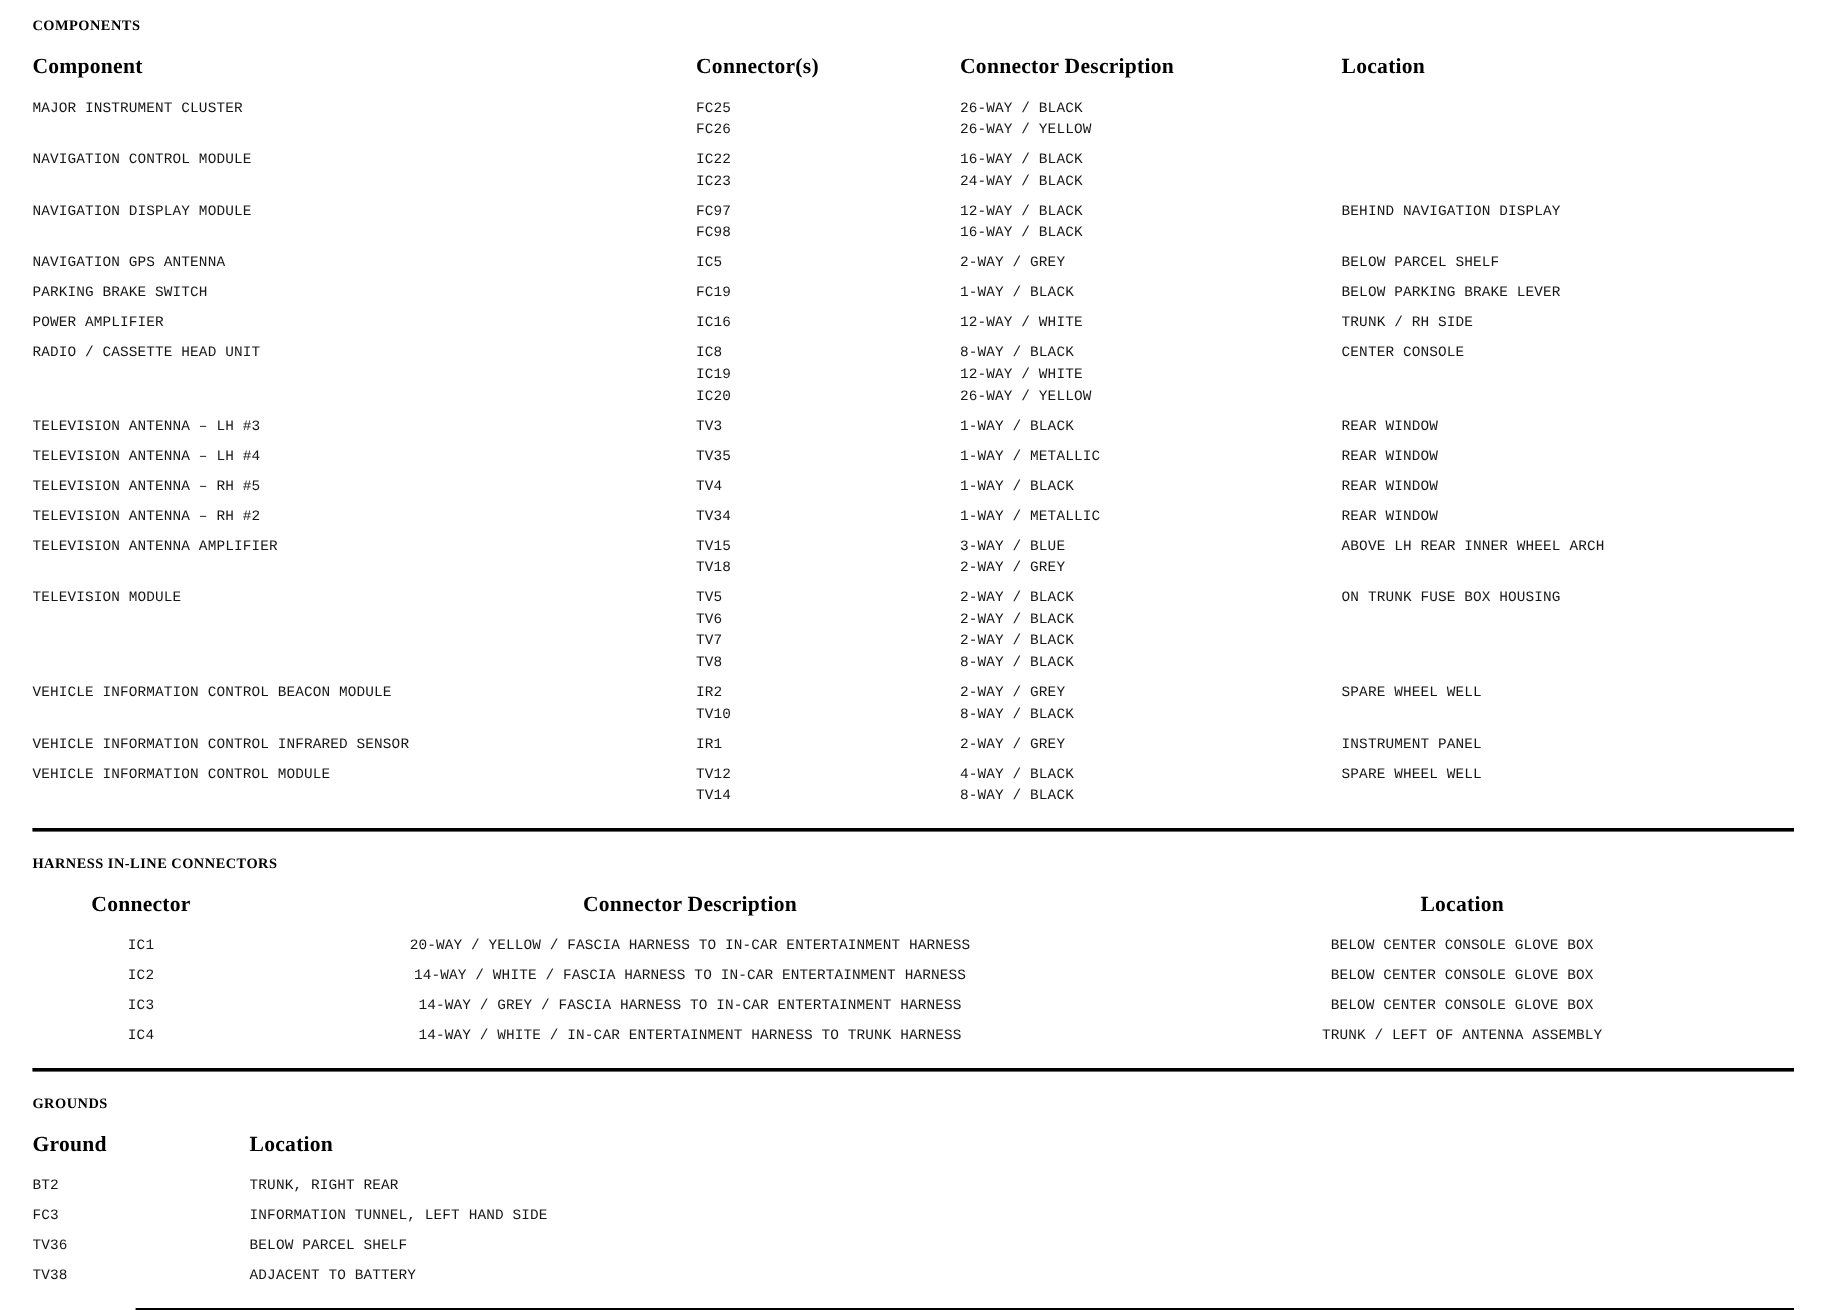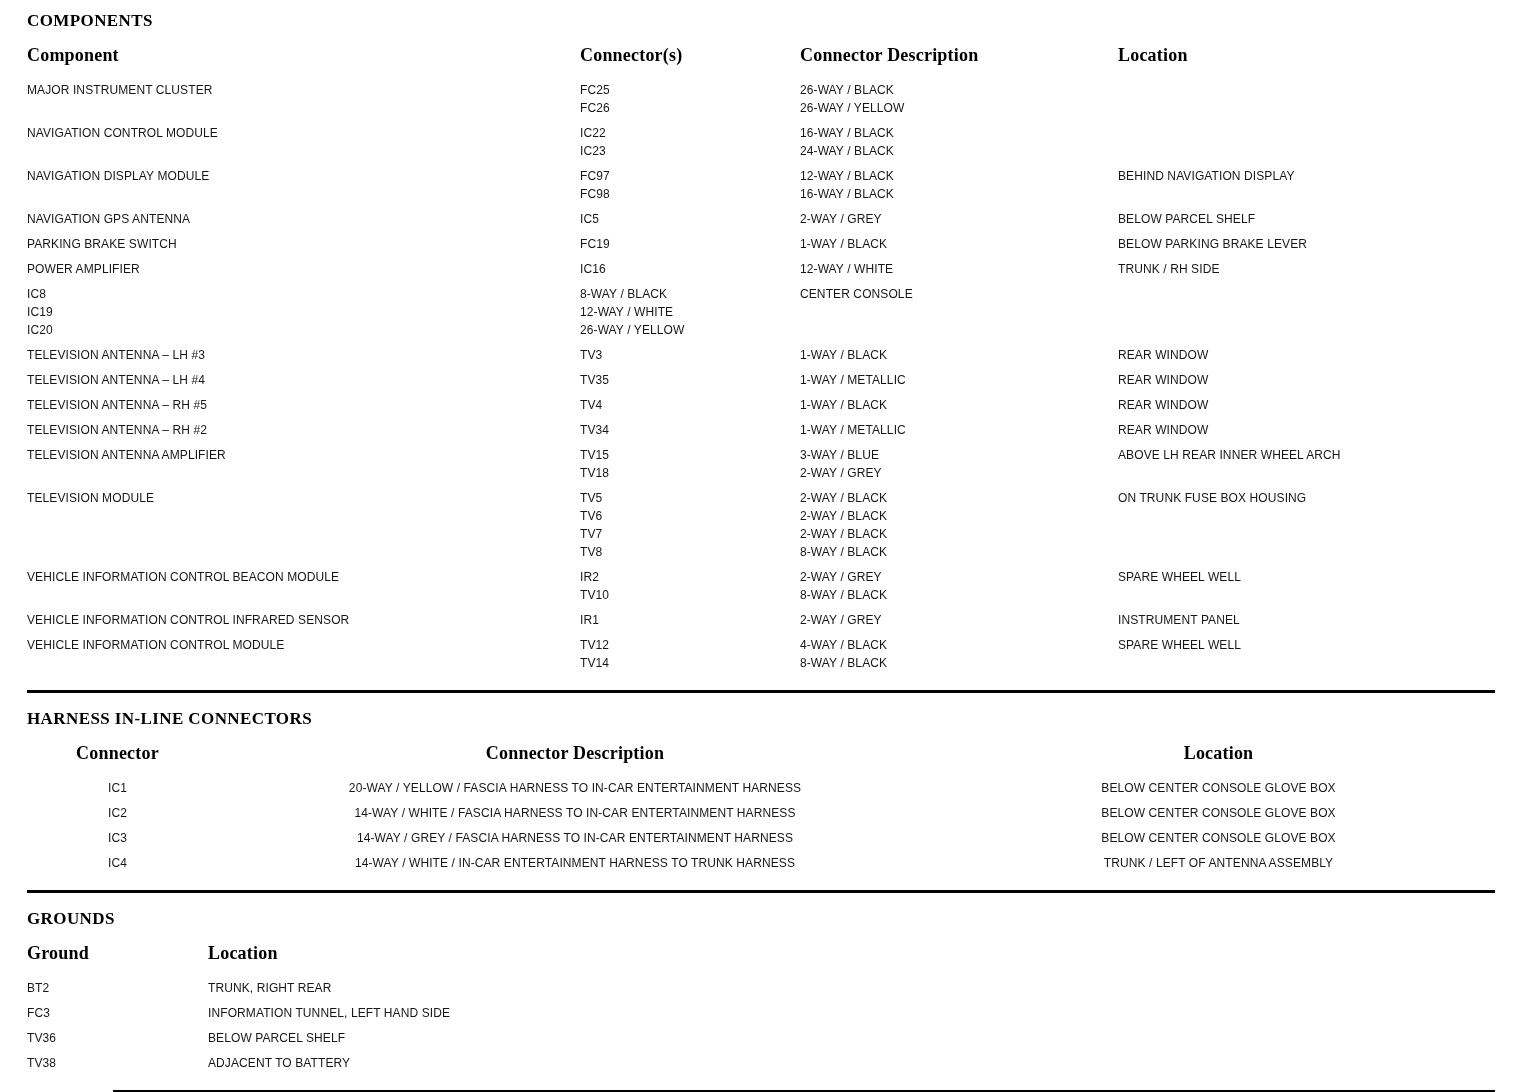--- a/index.html
+++ b/index.html
@@ -14,39 +14,39 @@
     font-family: "Liberation Sans", sans-serif;
     color: #1a1a1a;
     position: relative;
   }
   .page {
     padding: 11px 25px 4px 27px;
   }
   .section-title {
     font-family: "Liberation Serif", serif;
     font-weight: bold;
-    font-size: 17px;
+    font-size: 12px;
     line-height: 20px;
     letter-spacing: 0.4px;
     color: #000;
     margin: 0 0 13px 0;
   }
   .col-head {
     font-family: "Liberation Serif", serif;
     font-weight: bold;
     font-size: 18px;
     line-height: 22px;
     letter-spacing: 0.2px;
     color: #000;
   }
   .head-row { margin-bottom: 15px; }
   .grid-4 { display: grid; grid-template-columns: 533px 200px 298px 1fr; gap: 20px; }
   .grid-3 { display: grid; grid-template-columns: 181px 734px 1fr; text-align: center; }
   .grid-2 { display: grid; grid-template-columns: 181px 1fr; }
-  .data-row { margin-bottom: 7px; }
+  .data-row { margin-bottom: 7px; font-family: Liberation Mono, monospace; }
   .cell {
     font-size: 12px;
     line-height: 18px;
     letter-spacing: 0.1px;
     color: #161616;
     white-space: nowrap;
   }
   .rule {
     height: 3px;
     background: #000;
@@ -134,20 +134,21 @@
           <div class="cell">POWER AMPLIFIER</div>
           <div class="cell">
             <div>IC16</div>
           </div>
           <div class="cell">
             <div>12-WAY / WHITE</div>
           </div>
           <div class="cell">TRUNK / RH SIDE</div>
         </div>
         <div class="grid-4 data-row">
+          <div class="cell">RADIO / CASSETTE HEAD UNIT</div>
           <div class="cell">
             <div>IC8</div>
             <div>IC19</div>
             <div>IC20</div>
           </div>
           <div class="cell">
             <div>8-WAY / BLACK</div>
             <div>12-WAY / WHITE</div>
             <div>26-WAY / YELLOW</div>
           </div>

